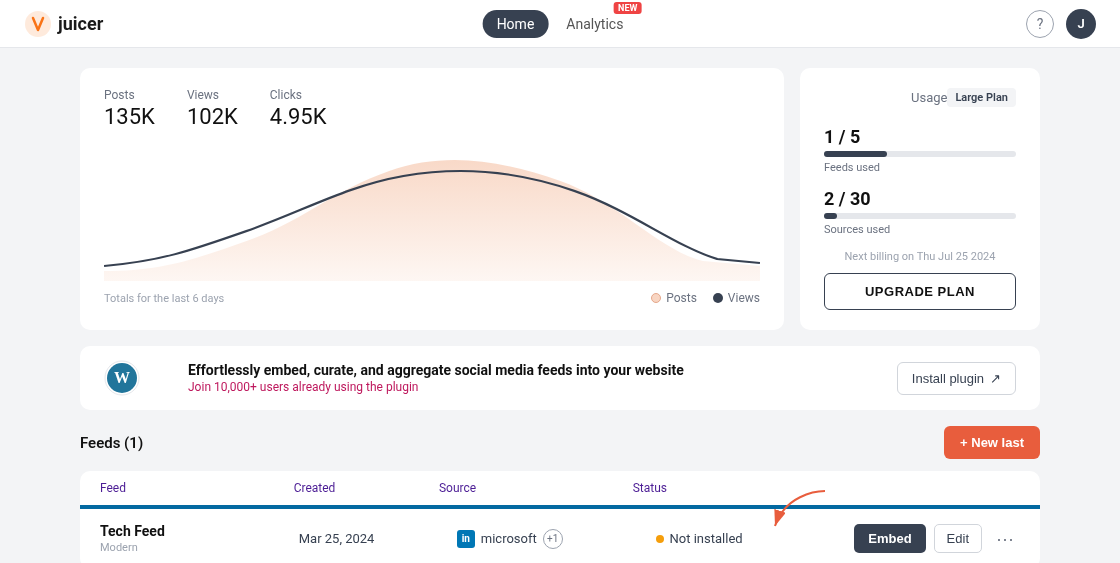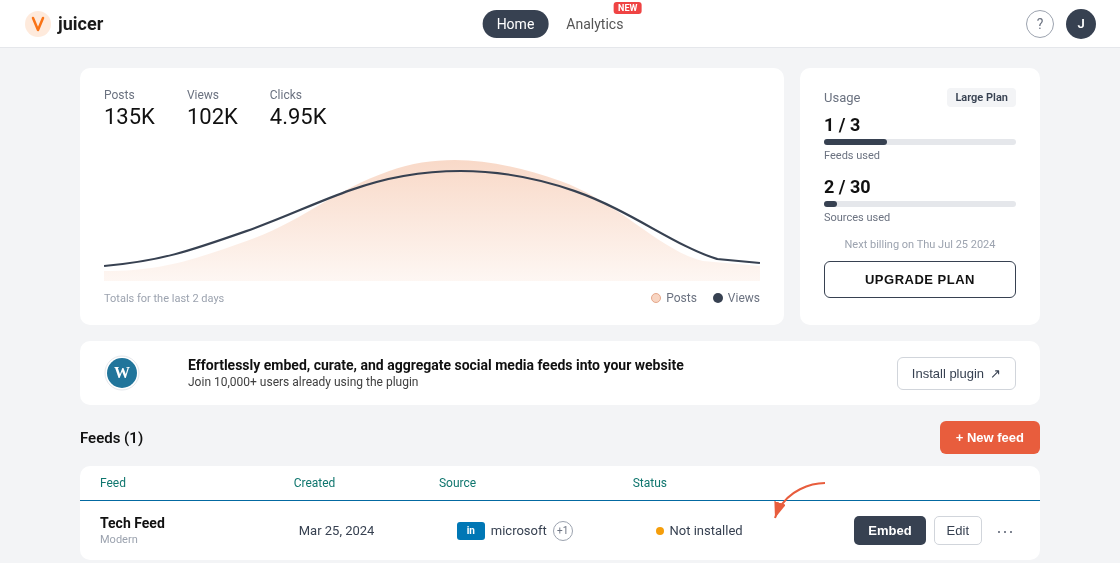--- a/index.html
+++ b/index.html
@@ -175,23 +175,23 @@
     
     .usage-card {
       background: white;
       border-radius: 10px;
       padding: 20px 24px;
       width: 240px;
       flex-shrink: 0;
     }
     .usage-header {
       display: flex;
-      justify-content: space-between;
-      align-items: center;
-      margin-bottom: 7px;
+      justify-content: flex-end;
+      align-items: center;
+      margin-bottom: 19px;
     }
     .usage-title {
       font-size: 13px;
       color: #6b7280;
     }
     .plan-badge {
       background: #f3f4f6;
       color: #374151;
       font-size: 11px;
       font-weight: 600;
@@ -257,21 +257,21 @@
       flex-shrink: 0;
     }
     .wp-text { flex: 1; margin-left: 32px; }
     .wp-title {
       font-size: 14px;
       font-weight: 700;
       color: #111;
     }
     .wp-sub {
       font-size: 12px;
-      color: #404040;
+      color: #be185d;
       margin-top: 2px;
     }
     .install-btn {
       border: 1.5px solid #d1d5db;
       background: white;
       border-radius: 6px;
       padding: 8px 14px;
       font-size: 13px;
       cursor: pointer;
       color: #374151;
@@ -307,22 +307,22 @@
     .feeds-table {
       background: white;
       border-radius: 10px;
       overflow: hidden;
     }
     .table-header {
       display: grid;
       grid-template-columns: 2fr 1.5fr 2fr 2fr 2fr;
       padding: 10px 20px;
       font-size: 12px;
-      color: #0f766e;
-      border-bottom: 1px solid #0369a1;
+      color: #4c1d95;
+      border-bottom: 4px solid #0369a1;
     }
     .table-row {
       display: grid;
       grid-template-columns: 2fr 1.5fr 2fr 2fr 2fr;
       padding: 14px 20px;
       align-items: center;
     }
     .feed-name {
       font-size: 14px;
       font-weight: 700;
@@ -402,21 +402,21 @@
       color: #6b7280;
       cursor: pointer;
       padding: 4px 6px;
       line-height: 1;
     }
 
     .linkedin-icon {
       display: inline-flex;
       align-items: center;
       justify-content: center;
-      width: 28px;
+      width: 18px;
       height: 18px;
       background: #0077b5;
       border-radius: 3px;
       color: white;
       font-size: 10px;
       font-weight: 700;
     }
   </style>
 </head>
 <body>
@@ -473,42 +473,42 @@
               <stop offset="100%" stop-color="#f8d5c2" stop-opacity="0.2"></stop>
             </linearGradient>
           </defs>
           <path d="M0,130 C40,130 60,120 100,100 C140,80 160,50 200,30 C240,10 280,20 320,40 C360,60 390,110 420,120 L460,125 L460,140 L0,140 Z" fill="url(#orangeGrad)"></path>
 
           <path d="M0,125 C40,120 60,110 100,90 C140,70 170,45 210,35 C250,25 290,30 330,50 C370,70 400,105 430,118 L460,122" fill="none" stroke="#374151" stroke-width="2"></path>
         </svg>
       </div>
 
       <div class="chart-footer">
-        <span class="chart-footer-text">Totals for the last 2 days</span>
+        <span class="chart-footer-text">Totals for the last 6 days</span>
         <div class="chart-legend">
           <div class="legend-item">
             <div class="legend-dot" style="background:#f8d5c2; border: 1px solid #e5a88c;"></div>
             <span>Posts</span>
           </div>
           <div class="legend-item">
             <div class="legend-dot" style="background:#374151;"></div>
             <span>Views</span>
           </div>
         </div>
       </div>
     </div>
 
     <div class="usage-card">
       <div class="usage-header">
         <span class="usage-title">Usage</span>
         <span class="plan-badge">Large Plan</span>
       </div>
 
       <div class="usage-metric">
-        <div class="usage-number">1 / 3</div>
+        <div class="usage-number">1 / 5</div>
         <div class="progress-bar-bg">
           <div class="progress-bar-fill" style="width: 33%"></div>
         </div>
         <div class="usage-metric-label">Feeds used</div>
       </div>
 
       <div class="usage-metric">
         <div class="usage-number">2 / 30</div>
         <div class="progress-bar-bg">
           <div class="progress-bar-fill" style="width: 7%"></div>
@@ -533,21 +533,21 @@
     </div>
     <button class="install-btn">
       <span>Install plugin</span>
       <span>↗</span>
     </button>
   </div>
 
   <div class="feeds-section">
     <div class="feeds-header">
       <span class="feeds-title">Feeds (1)</span>
-      <button class="new-feed-btn">+ New feed</button>
+      <button class="new-feed-btn">+ New last</button>
     </div>
 
     <div class="feeds-table">
       <div class="table-header">
         <span>Feed</span>
         <span>Created</span>
         <span>Source</span>
         <span>Status</span>
         <span></span>
       </div>

